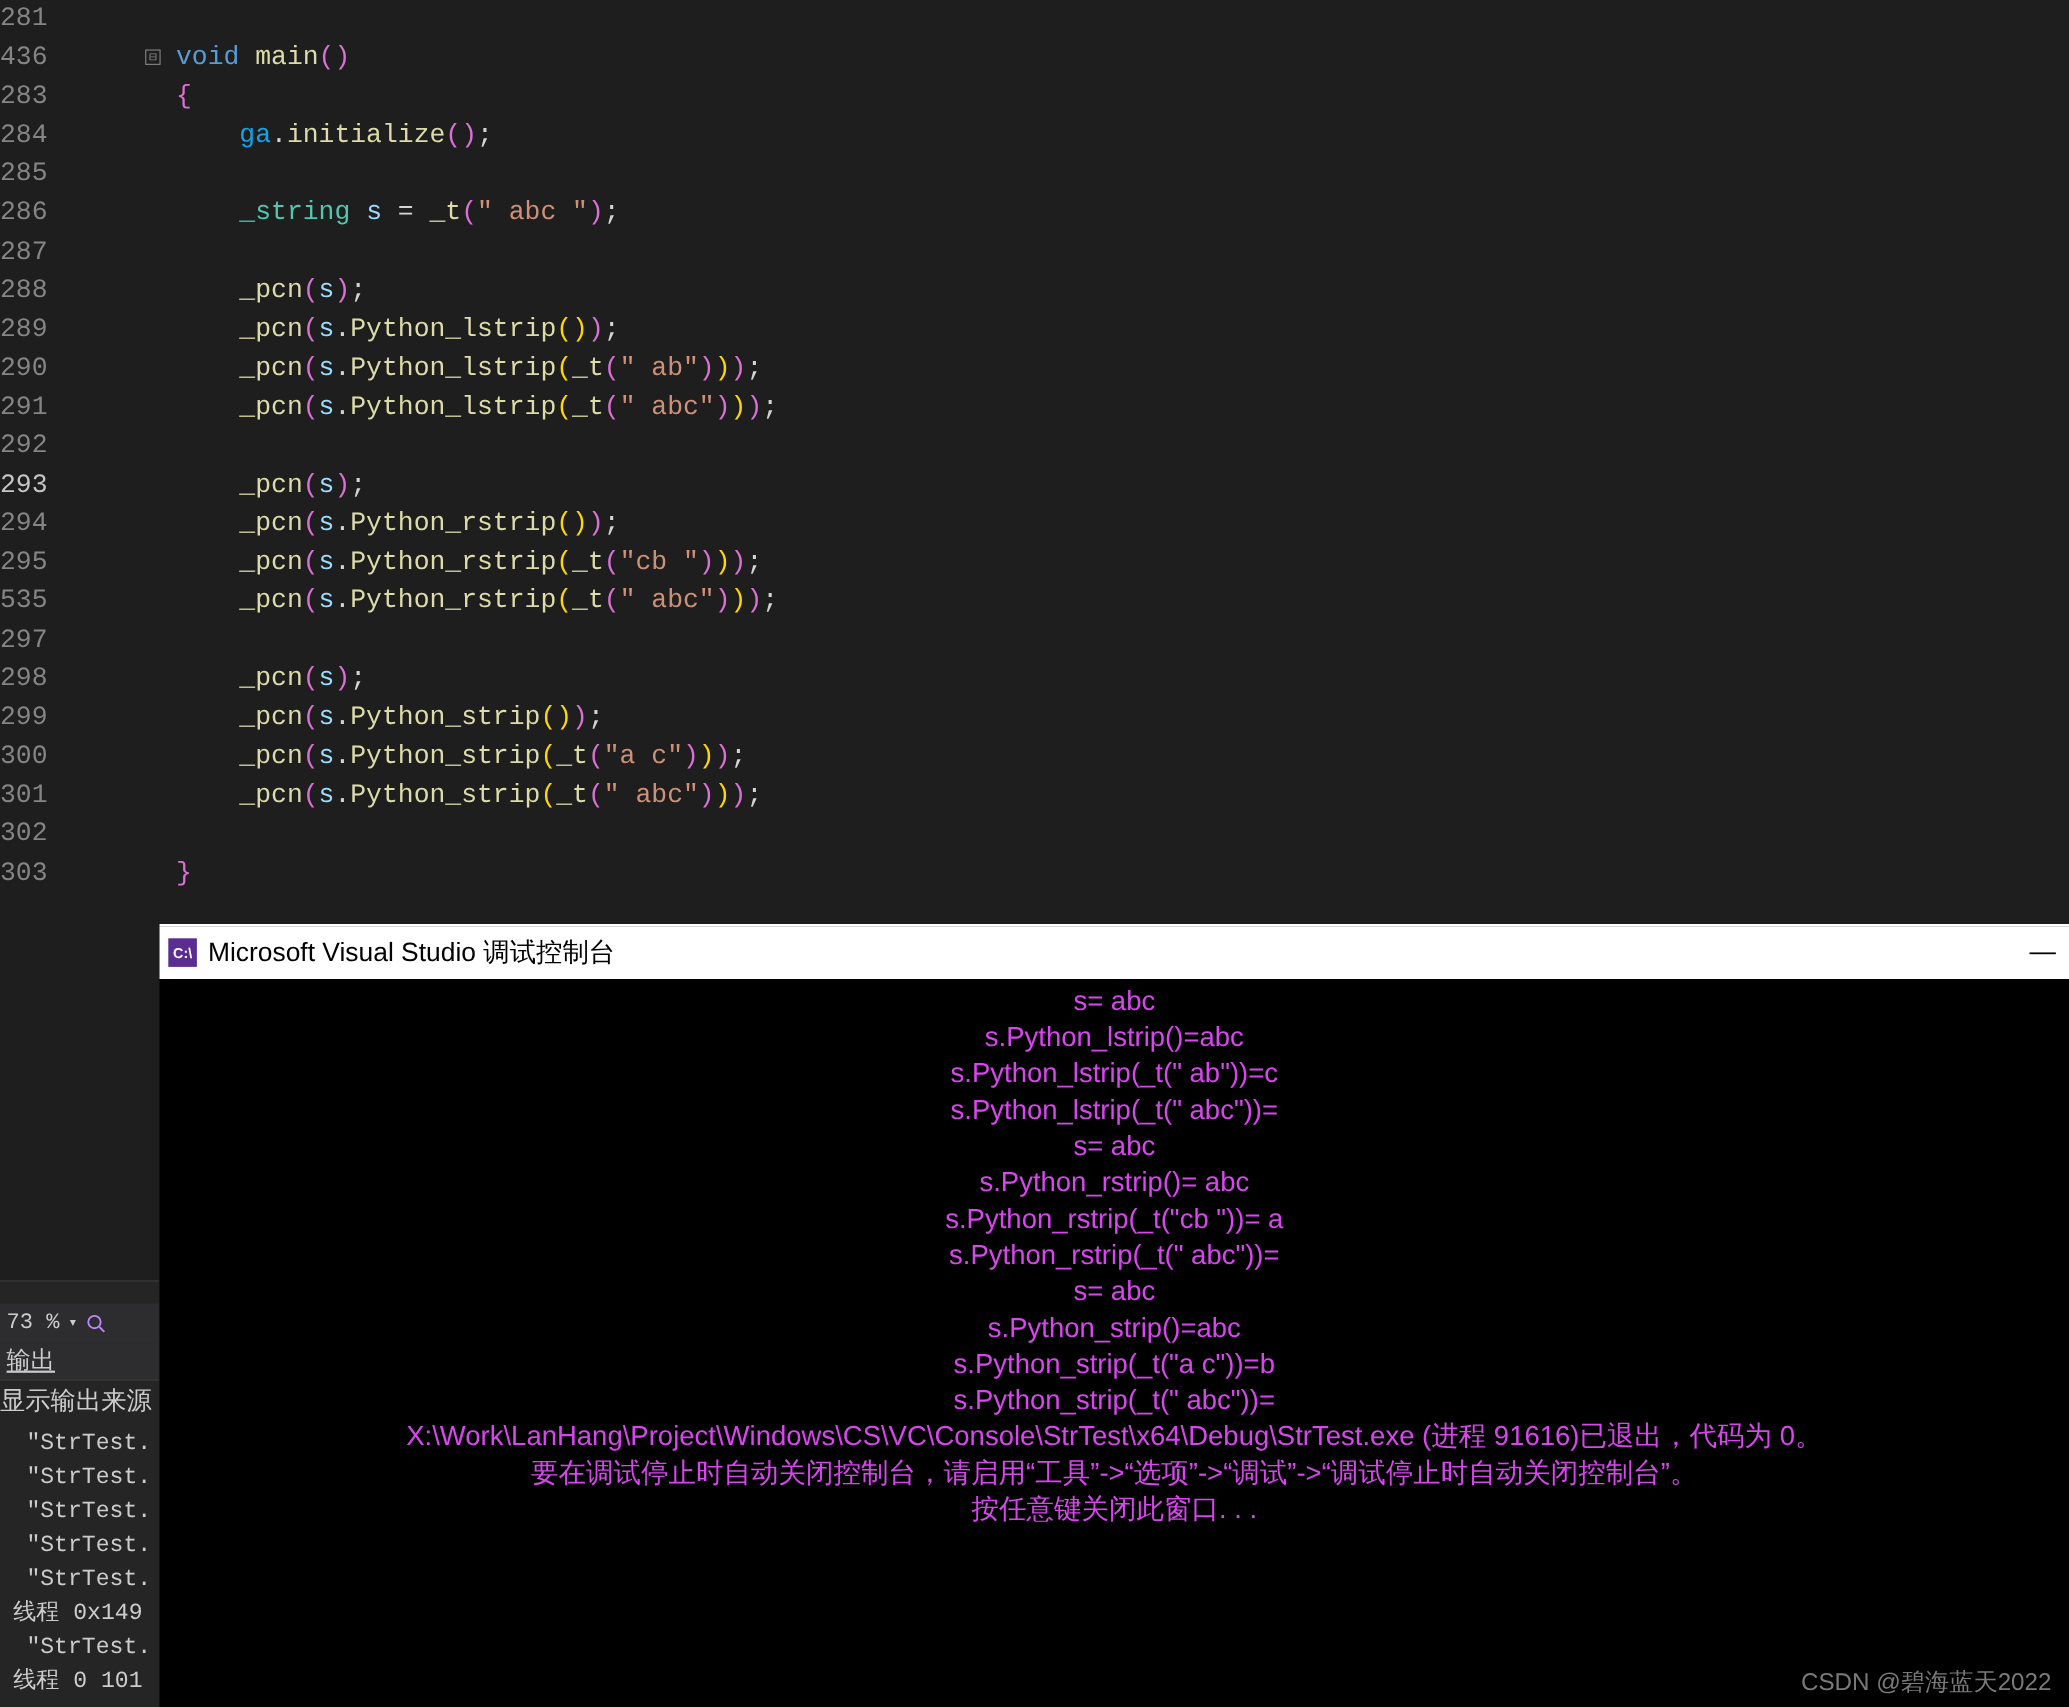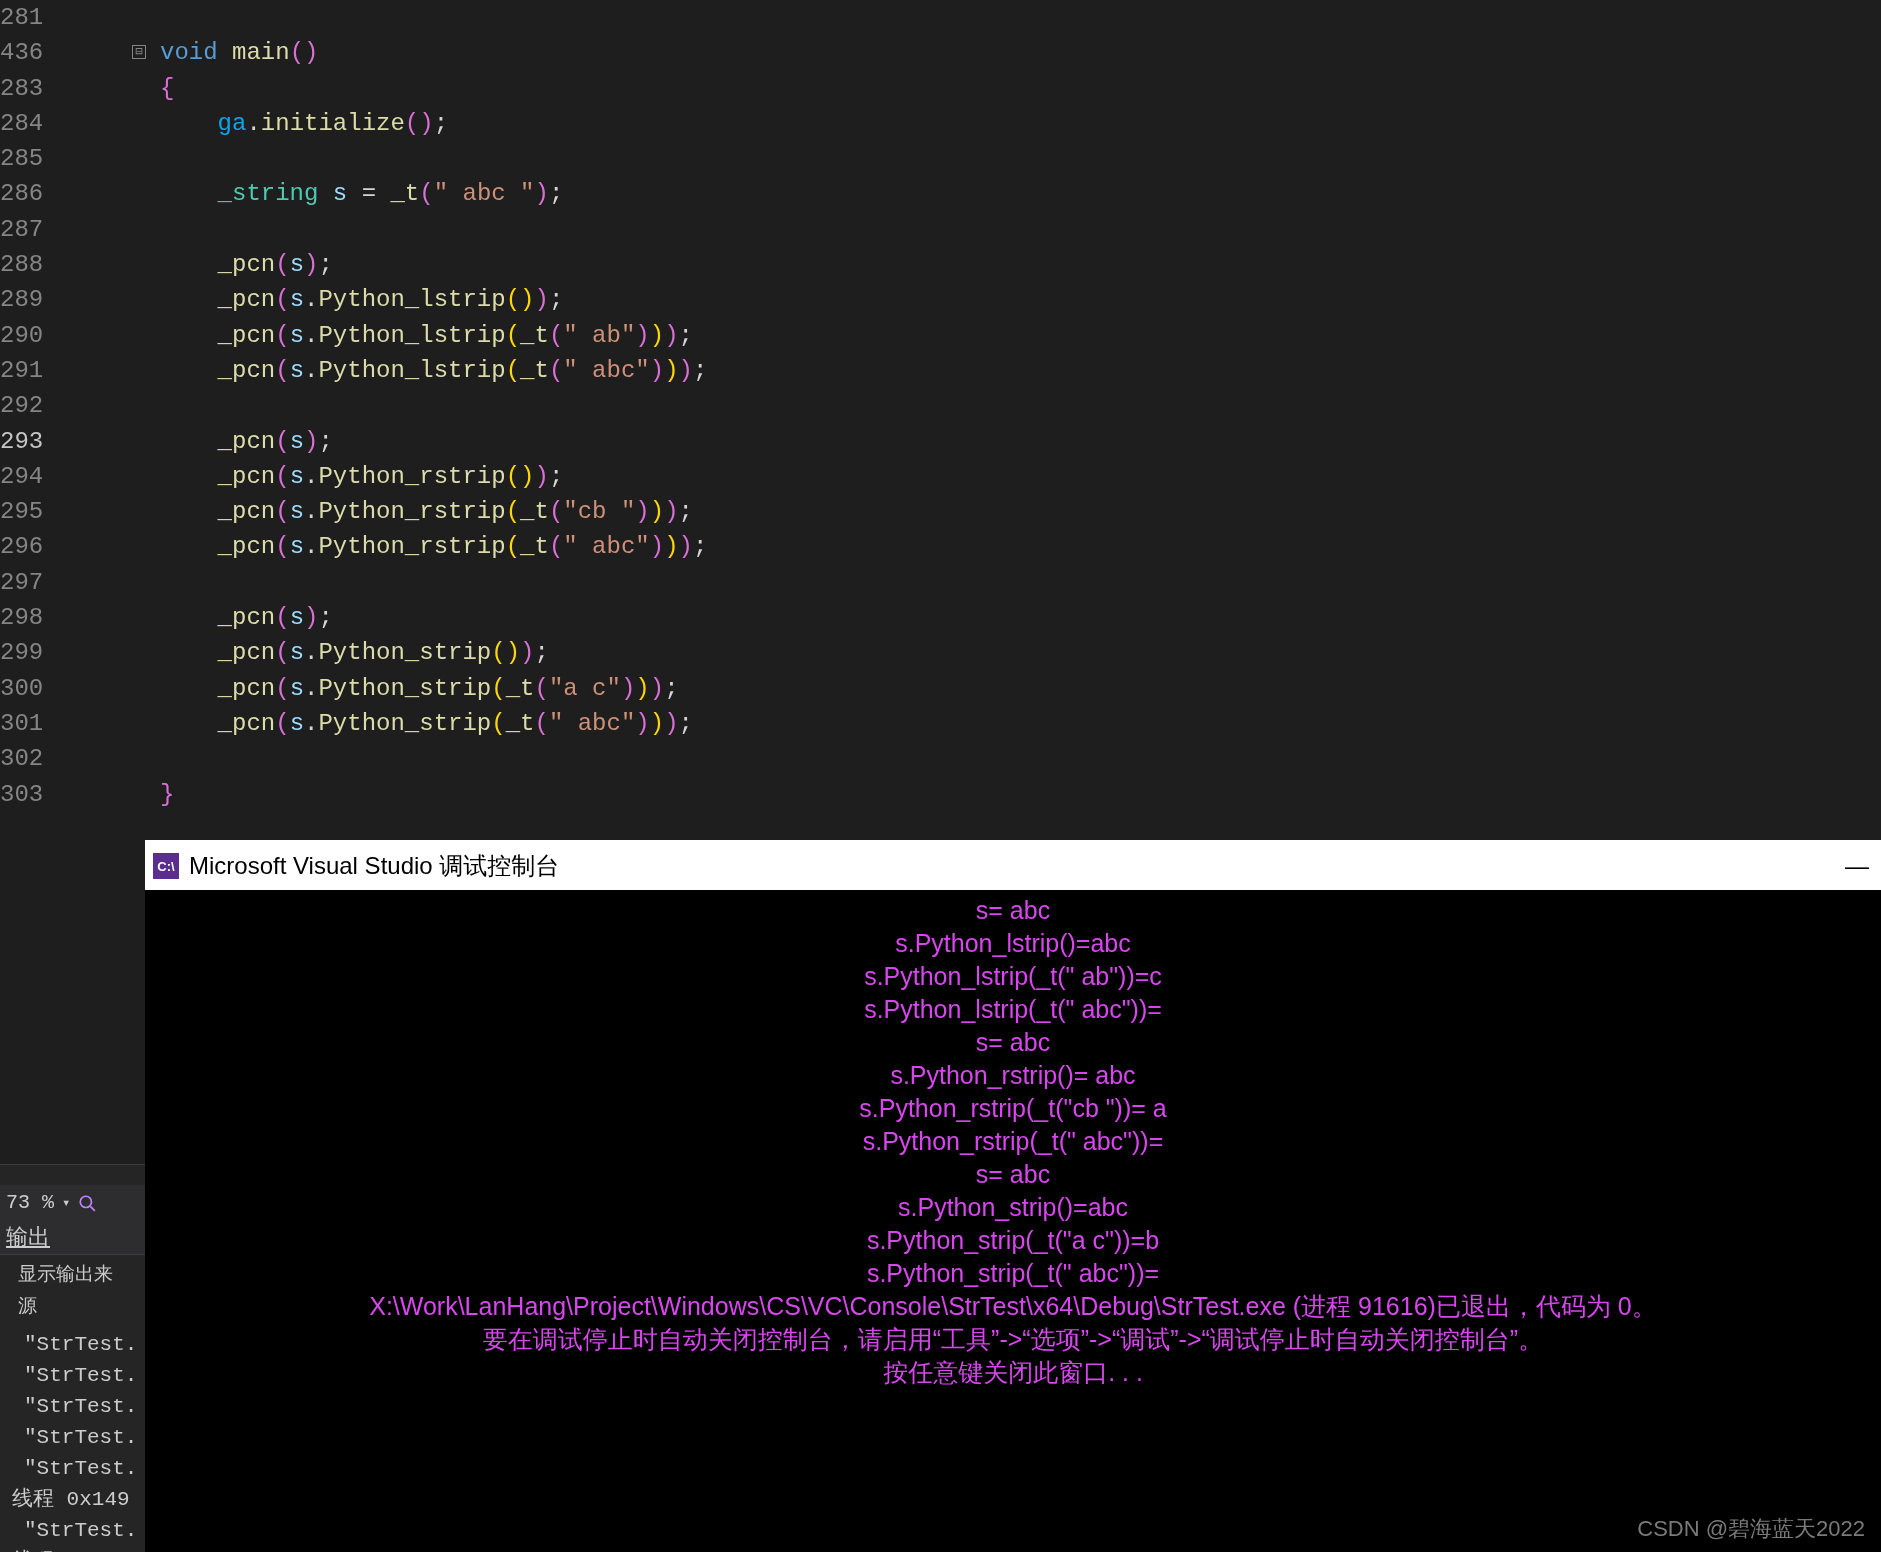--- a/index.html
+++ b/index.html
@@ -95,22 +95,22 @@
     .output-header {
       height: 34px;
       background: #2d2d30;
       padding: 2px 6px;
       font-size: 22px;
       color: #cccccc;
       border-bottom: 1px solid #3c3c3c;
       text-decoration: underline;
     }
     .output-source {
-      padding: 4px 18px;
-      font-size: 19px;
+      padding: 4px 0;
+      font-size: 23px;
       color: #cccccc;
     }
     .output-lines {
       padding: 2px 0;
       font-size: 21px;
       color: #cccccc;
     }
     .output-line {
       padding: 0 24px;
       white-space: pre;
@@ -187,21 +187,21 @@
       <div class="gutter-line">286</div>
       <div class="gutter-line">287</div>
       <div class="gutter-line">288</div>
       <div class="gutter-line">289</div>
       <div class="gutter-line">290</div>
       <div class="gutter-line">291</div>
       <div class="gutter-line">292</div>
       <div class="gutter-line current">293</div>
       <div class="gutter-line">294</div>
       <div class="gutter-line">295</div>
-      <div class="gutter-line">296</div>
+      <div class="gutter-line">535</div>
       <div class="gutter-line">297</div>
       <div class="gutter-line">298</div>
       <div class="gutter-line">299</div>
       <div class="gutter-line">300</div>
       <div class="gutter-line">301</div>
       <div class="gutter-line">302</div>
       <div class="gutter-line">303</div>
       <div class="collapse-marker" style="top: 45.3px;">⊟</div>
     </div>
   <div class="code-area" id="code">

